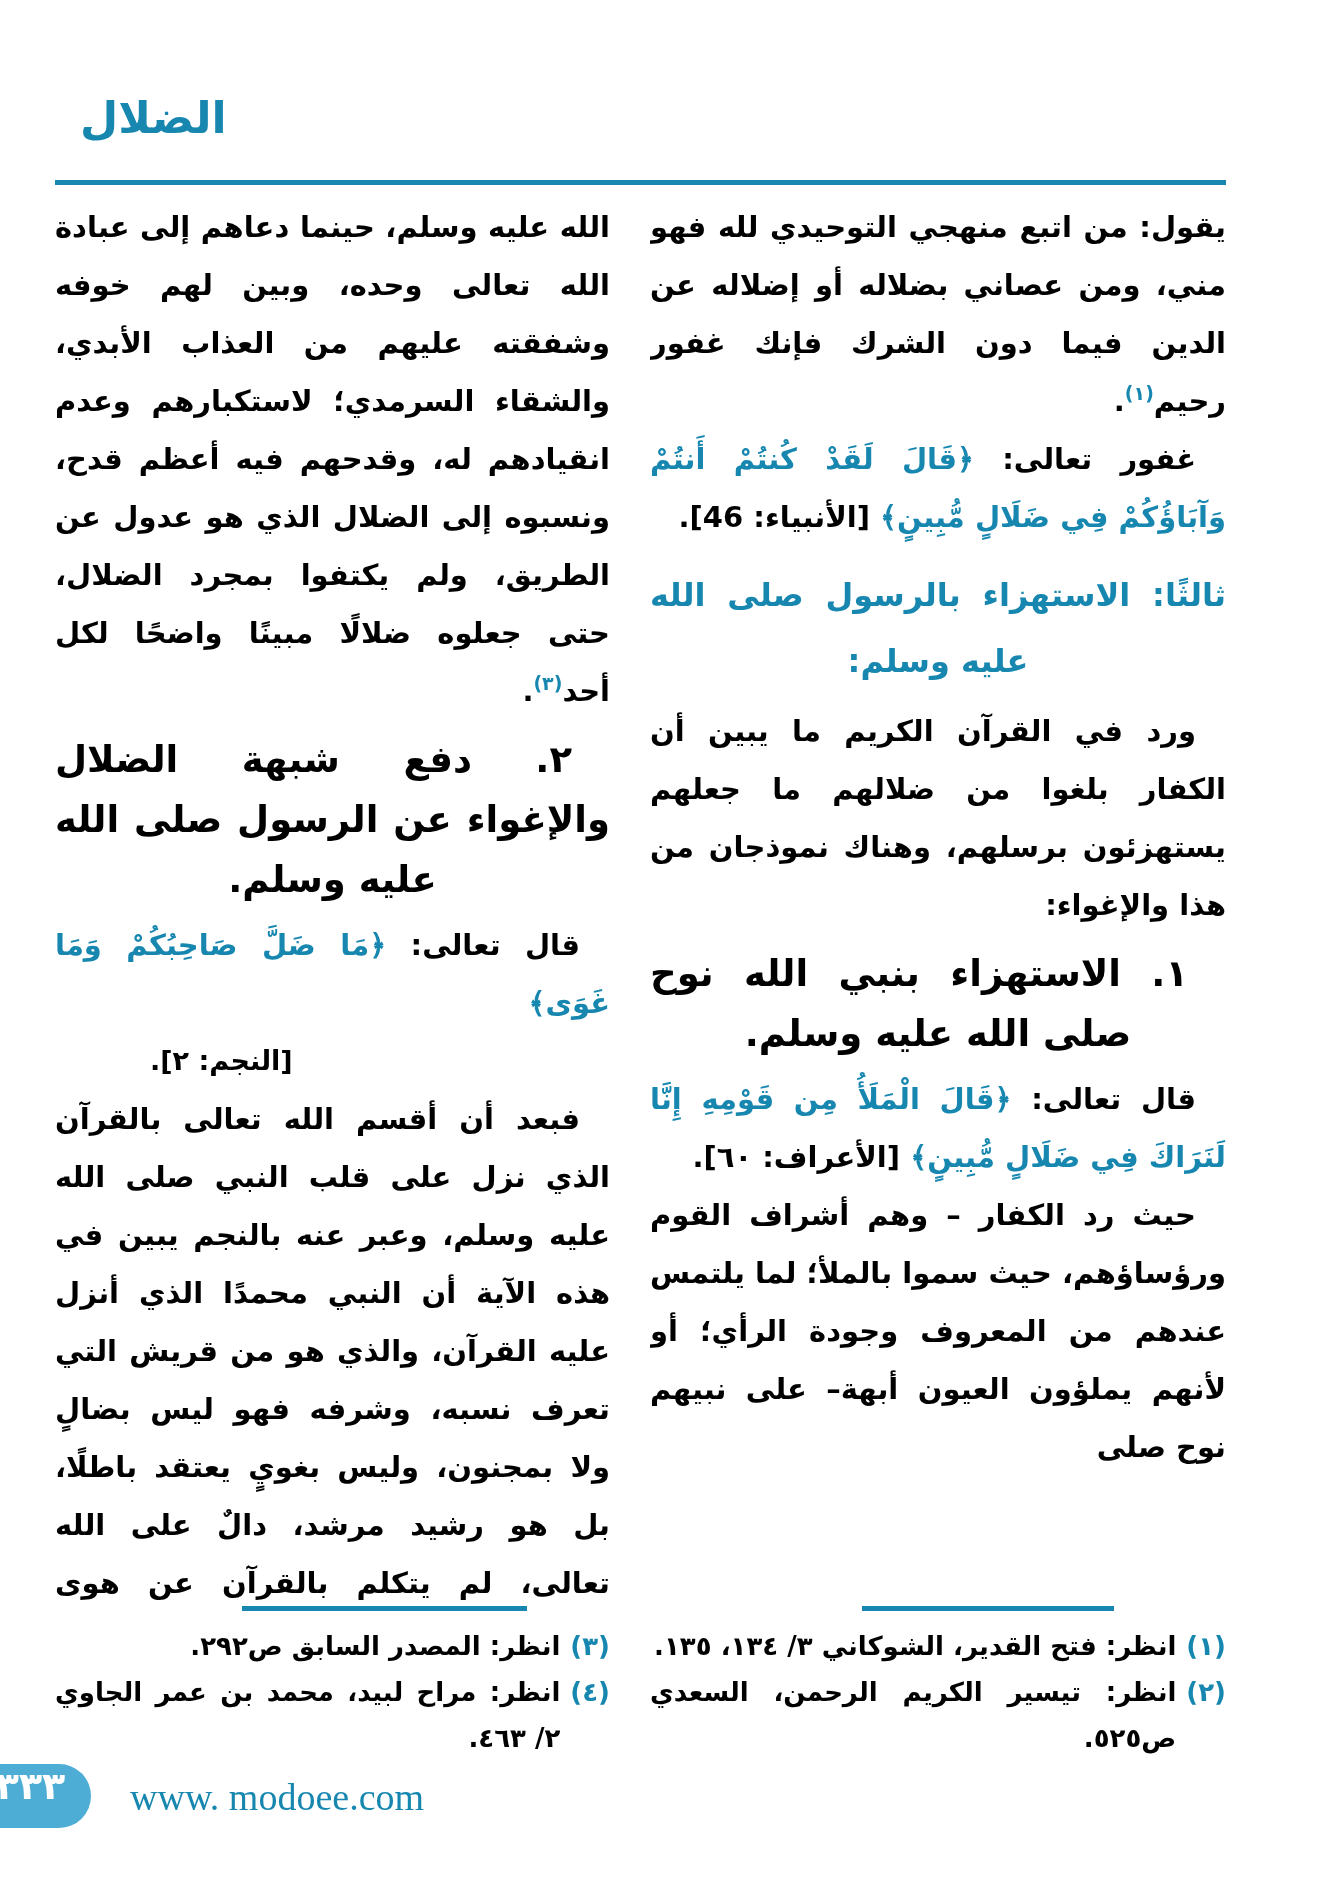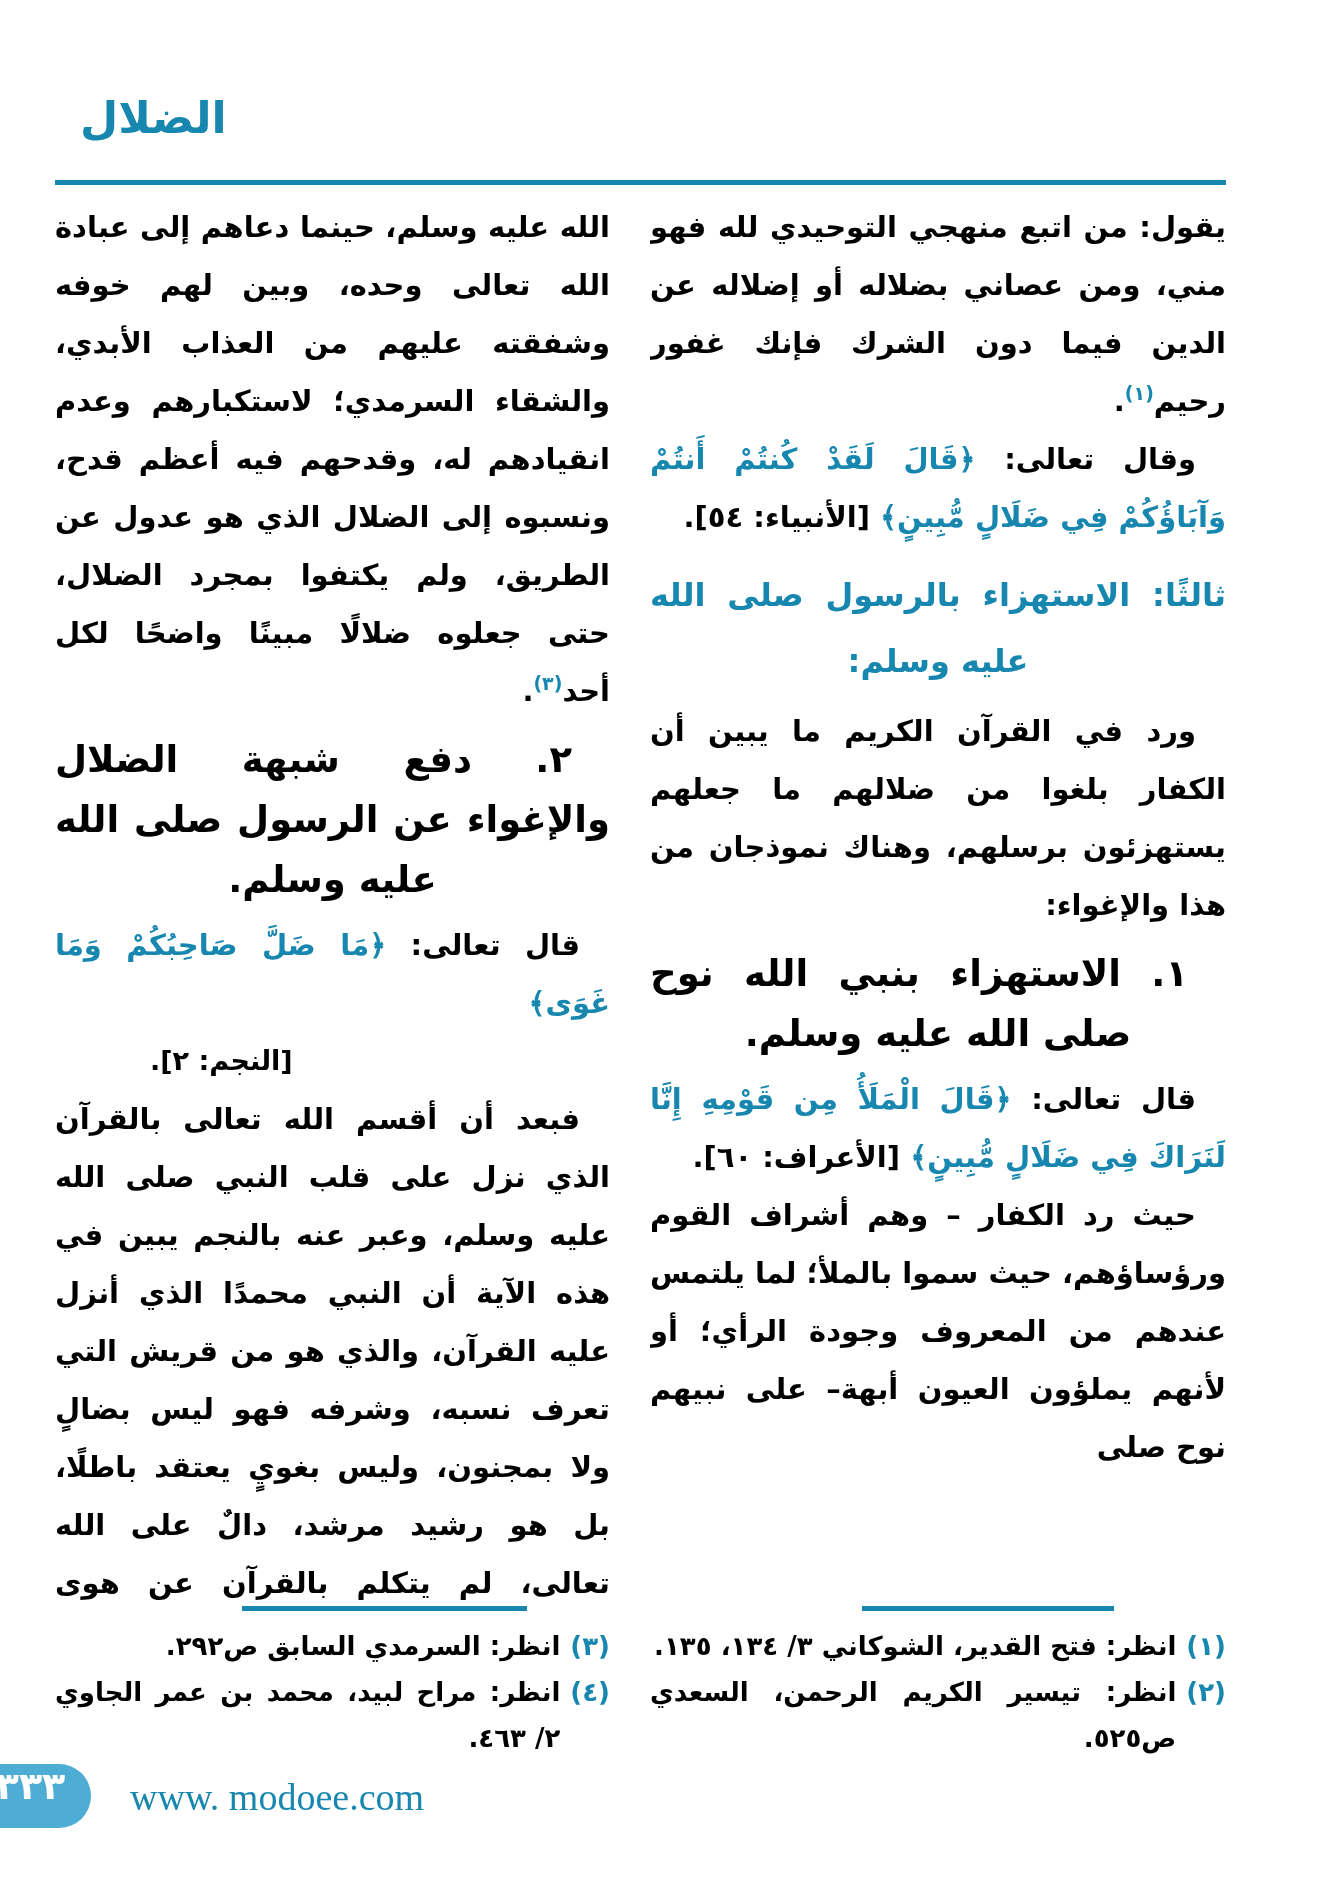--- a/index.html
+++ b/index.html
@@ -75,21 +75,21 @@
 
 <div class="page">
 
   <h1 class="title">الضلال</h1>
   <div class="rule"></div>
 
   <section class="column right-col">
     <div class="col-body">
       <p class="para noindent"><span>يقول: من اتبع منهجي التوحيدي لله فهو مني، ومن عصاني بضلاله أو إضلاله عن الدين فيما دون الشرك فإنك غفور رحيم</span><sup class="fnref">(١)</sup><span>.</span></p>
 
-      <p class="para"><span>وقال تعالى: </span><span class="quran">﴿قَالَ لَقَدْ كُنتُمْ أَنتُمْ وَآبَاؤُكُمْ فِي ضَلَالٍ مُّبِينٍ﴾</span><span> [الأنبياء: ٥٤].</span></p>
+      <p class="para"><span>غفور تعالى: </span><span class="quran">﴿قَالَ لَقَدْ كُنتُمْ أَنتُمْ وَآبَاؤُكُمْ فِي ضَلَالٍ مُّبِينٍ﴾</span><span> [الأنبياء: 46].</span></p>
 
 
       <h2 class="heading">ثالثًا: الاستهزاء بالرسول صلى الله عليه وسلم:</h2>
 
       <p class="para">ورد في القرآن الكريم ما يبين أن الكفار بلغوا من ضلالهم ما جعلهم يستهزئون برسلهم، وهناك نموذجان من هذا والإغواء:</p>
 
       <h3 class="subheading">١. الاستهزاء بنبي الله نوح صلى الله عليه وسلم.</h3>
 
       <p class="para"><span>قال تعالى: </span><span class="quran">﴿قَالَ الْمَلَأُ مِن قَوْمِهِ إِنَّا لَنَرَاكَ فِي ضَلَالٍ مُّبِينٍ﴾</span><span> [الأعراف: ٦٠].</span></p>
 
@@ -120,21 +120,21 @@
       <p class="cite-line">[النجم: ٢].</p>
 
       <p class="para"><span>فبعد أن أقسم الله تعالى بالقرآن الذي نزل على قلب النبي صلى الله عليه وسلم، وعبر عنه بالنجم يبين في هذه الآية أن النبي محمدًا الذي أنزل عليه القرآن، والذي هو من قريش التي تعرف نسبه، وشرفه فهو ليس بضالٍ ولا بمجنون، وليس بغويٍ يعتقد باطلًا، بل هو رشيد مرشد، دالٌ على الله تعالى، لم يتكلم بالقرآن عن هوى نفسه، ولا عن رأيه أصلًا، فما القرآن إلا وحيٌ من الله تعالى، يجدد إيحاؤه إليه صلى الله عليه وسلم وقتًا بعد وقت</span></p>
 
     </div>
 
     <div class="fn-section">
       <div class="fn-sep"></div>
       <div class="footnote">
         <span class="fn-marker">(٣)</span>
-        <span class="fn-text">انظر: السرمدي السابق ص٢٩٢.</span>
+        <span class="fn-text">انظر: المصدر السابق ص٢٩٢.</span>
       </div>
       <div class="footnote">
         <span class="fn-marker">(٤)</span>
         <span class="fn-text">انظر: مراح لبيد، محمد بن عمر الجاوي ٢/ ٤٦٣.</span>
       </div>
     </div>
   </section>
 
   <div class="page-badge">
     <span>٣٣٣</span>

